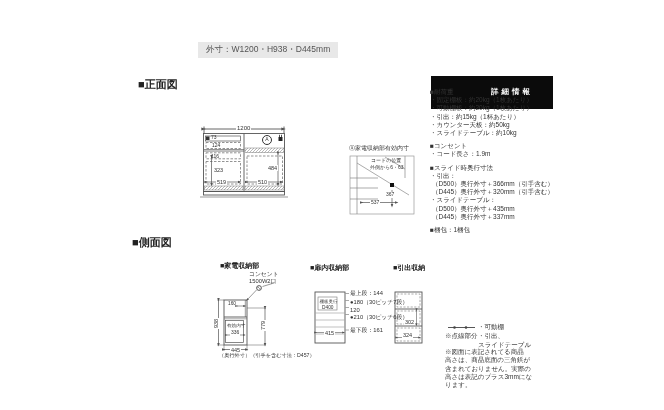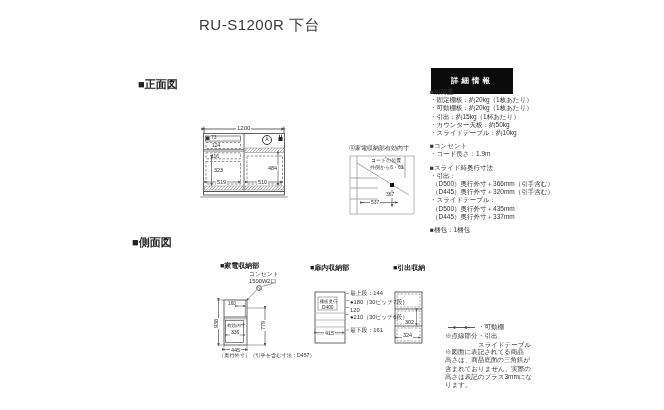--- a/index.html
+++ b/index.html
@@ -7,23 +7,23 @@
         font-family:"Liberation Sans",sans-serif;}
   svg{position:absolute;left:0;top:0;z-index:1;pointer-events:none;}
   .t{position:absolute;z-index:2;line-height:1.15;color:#333;white-space:nowrap;
      font-family:"Liberation Sans",sans-serif;}
   .bgw{background:#fff;padding:0 1px;}
   .rot{transform:rotate(-90deg);transform-origin:left top;}
   .title{left:199px;top:16px;font-size:15px;color:#3a3a3a;letter-spacing:.5px;}
   .chip{left:198px;top:42px;background:#e8e8e8;color:#555;font-size:8.5px;padding:3px 8px;}
   .sec{font-size:11px;font-weight:bold;color:#222;}
   .sub-hd{font-size:7px;font-weight:bold;color:#222;}
-  .panel-hdr{left:431px;top:68px;width:82px;height:26px;background:#0b0b0b;color:#fff;
+  .panel-hdr{left:431px;top:76px;width:82px;height:33px;background:#0b0b0b;color:#fff;
      display:flex;align-items:center;justify-content:center;font-size:7.5px;
-     letter-spacing:3px;font-weight:bold;}
+     letter-spacing:3px;font-weight:bold;padding-left:40px;}
   .panel-list{left:430px;top:88px;width:150px;font-size:6.5px;color:#333;}
   .panel-list div{line-height:8.2px;white-space:nowrap;}
   .pl-gap{margin-top:5px;}
   .pl-sub{padding-left:2px;}
   .mark-a{left:262px;top:135px;width:8px;height:8px;border:1px solid #333;border-radius:50%;
      font-size:5px;display:flex;align-items:center;justify-content:center;color:#333;}
   .note-block{left:445px;top:348px;font-size:6.5px;color:#333;}
   .note-block div{line-height:8.3px;white-space:nowrap;}
 </style>
 </head>
@@ -148,21 +148,21 @@
       <line x1="397" y1="337.5" x2="420" y2="337.5" marker-start="url(#ah)" marker-end="url(#ah)" stroke-width="0.6"></line>
     </g>
 
     <g>
       <line x1="448" y1="327.5" x2="475" y2="327.5" stroke="#444" stroke-width="0.9"></line>
       <circle cx="454.5" cy="327.5" r="1.3" fill="#444"></circle>
       <circle cx="466" cy="327.5" r="1.3" fill="#444"></circle>
     </g>
   </svg>
 
-  <div class="t title">RU-S1200R 下台</div>
+  <div class="t chip">外寸：W1200・H938・D445mm</div>
 
   <div class="t sec" style="left:138px;top:78px;">■正面図</div>
   <div class="t bgw" style="left:236px;top:125px;font-size:6px;">1200</div>
   <div class="t" style="left:211px;top:134.5px;font-size:5px;">73</div>
   <div class="t" style="left:212px;top:143px;font-size:5px;">124</div>
   <div class="t" style="left:211px;top:153.5px;font-size:5px;">116</div>
   <div class="t bgw" style="left:213px;top:167px;font-size:5.5px;">323</div>
   <div class="t bgw" style="left:216px;top:178.5px;font-size:5.5px;">519</div>
   <div class="t bgw" style="left:267px;top:165px;font-size:5.5px;">484</div>
   <div class="t bgw" style="left:257px;top:178.5px;font-size:5.5px;">510</div>

